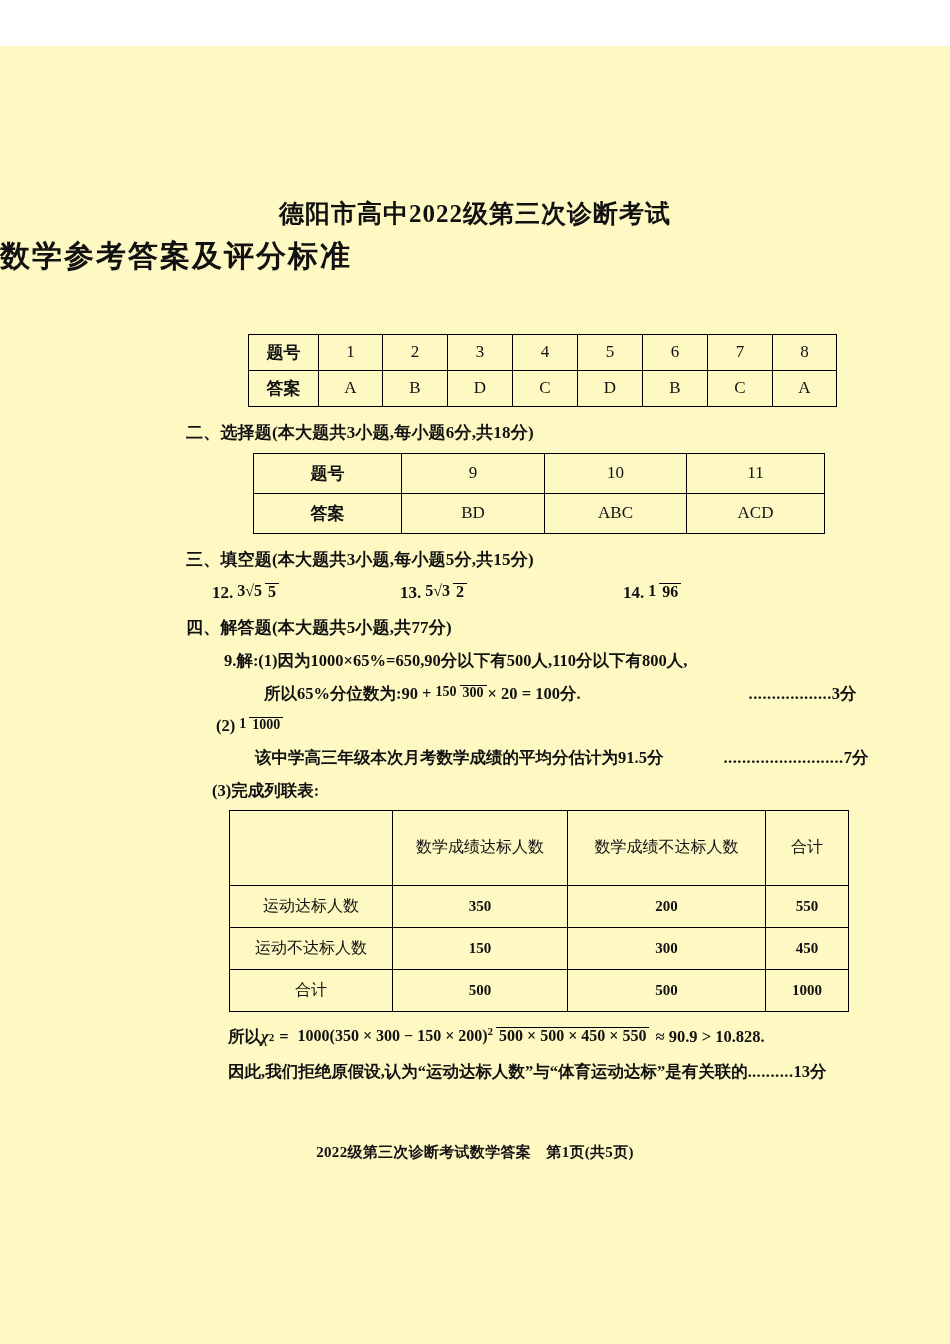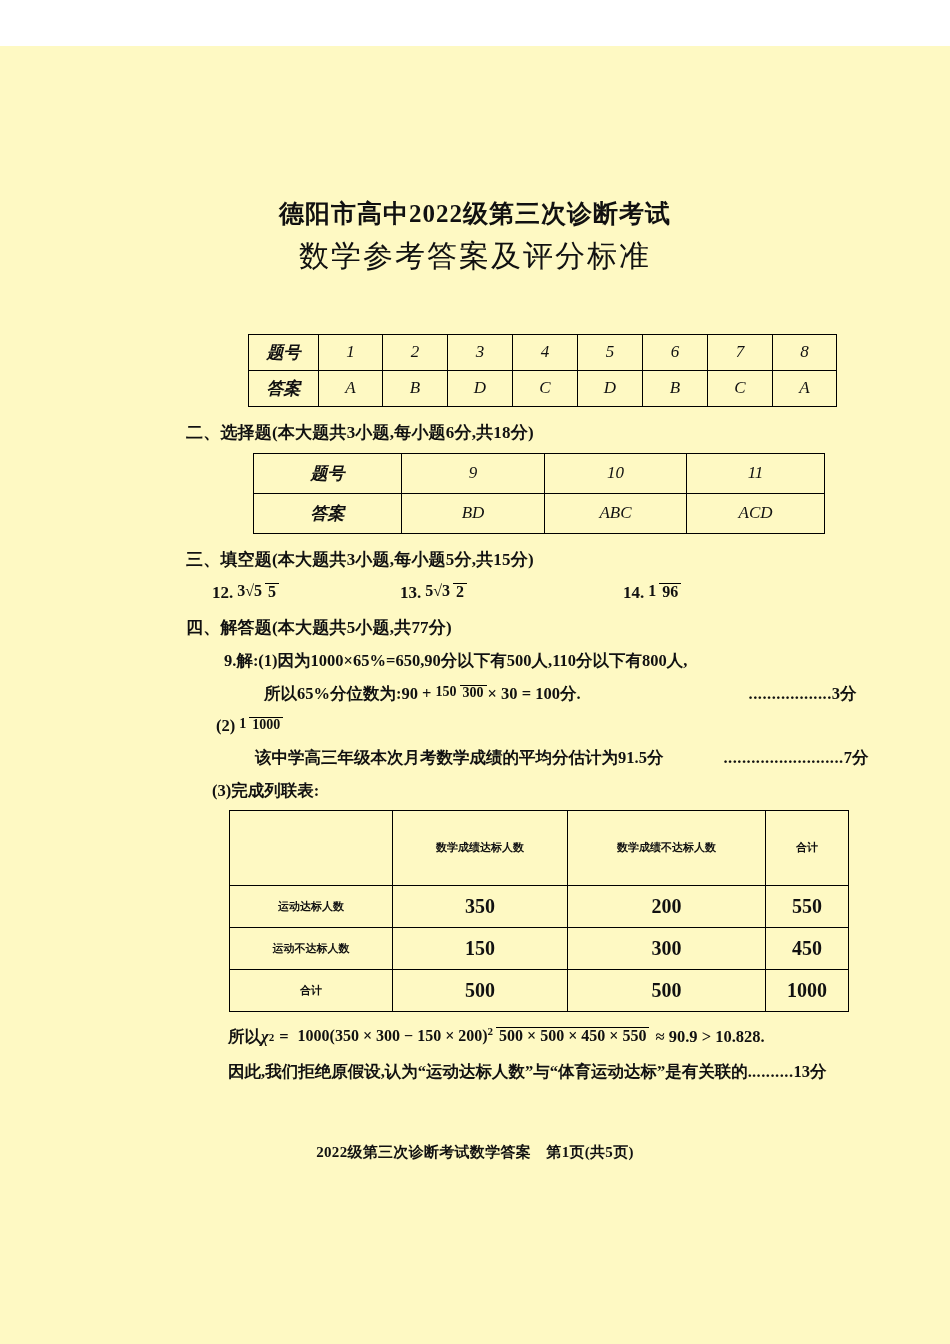--- a/index.html
+++ b/index.html
@@ -30,23 +30,23 @@
   
   .title-main {
     text-align: center;
     font-size: 25px;
     font-weight: 600;
     letter-spacing: 1px;
     margin-top: 152px;
     line-height: 1.25;
   }
   .title-sub {
-    text-align: center;
+    text-align: left;
     font-size: 30px;
-    font-weight: 400;
+    font-weight: 700;
     letter-spacing: 2px;
     margin-top: 8px;
     line-height: 1.25;
   }
 
   
   .section-head {
     font-size: 17px;
     font-weight: 700;
     margin-left: 186px;
@@ -58,21 +58,20 @@
     border-collapse: collapse;
     table-layout: fixed;
   }
   table.ans td {
     border: 1.6px solid #000;
     text-align: center;
     vertical-align: middle;
     font-size: 17px;
     height: 34px;
     font-family: "Liberation Serif", serif;
-    font-style: italic;
   }
   table.ans td.zh {
     font-weight: 700;
     font-size: 17px;
   }
 
   #table-choice-single {
     margin-left: 248px;
     margin-top: 9px;
     width: 588px;
@@ -91,26 +90,26 @@
     border-collapse: collapse;
     table-layout: fixed;
     margin-left: 229px;
     margin-top: 8px;
     width: 619px;
   }
   table.cont td {
     border: 1.6px solid #000;
     text-align: center;
     vertical-align: middle;
-    font-size: 11px;
-    font-weight: 700;
+    font-size: 16px;
+    font-weight: 400;
     height: 39px;
   }
   table.cont td.hdrow { height: 72px; }
-  table.cont td.num { font-size: 20px; font-weight: 700; }
+  table.cont td.num { font-size: 15px; font-weight: 700; }
 
   
   .blanks {
     margin-left: 212px;
     margin-top: 12px;
     display: flex;
     align-items: flex-start;
     font-size: 17px;
     font-weight: 700;
     text-align: center;
@@ -299,21 +298,21 @@
     <div class="section-head">四、解答题(本大题共5小题,共77分)</div>
 
     <div class="sol-line ind-1">9.解:(1)因为1000×65%=650,90分以下有500人,110分以下有800人,</div>
 
     <div class="sol-line ind-2">
       <span>所以65%分位数为:90 +</span>
       <span class="frac small">
         <span class="num">150</span>
         <span class="den">300</span>
       </span>
-      <span>× 30 = 100分.</span>
+      <span>× 20 = 100分.</span>
       <span class="spacer-l"></span>
       <span class="dots">..................</span>
       <span>3分</span>
     </div>
 
     <div class="sol-line ind-3">
       <span>(2)</span>
       <span class="frac small">
         <span class="num">1</span>
         <span class="den">1000</span>

